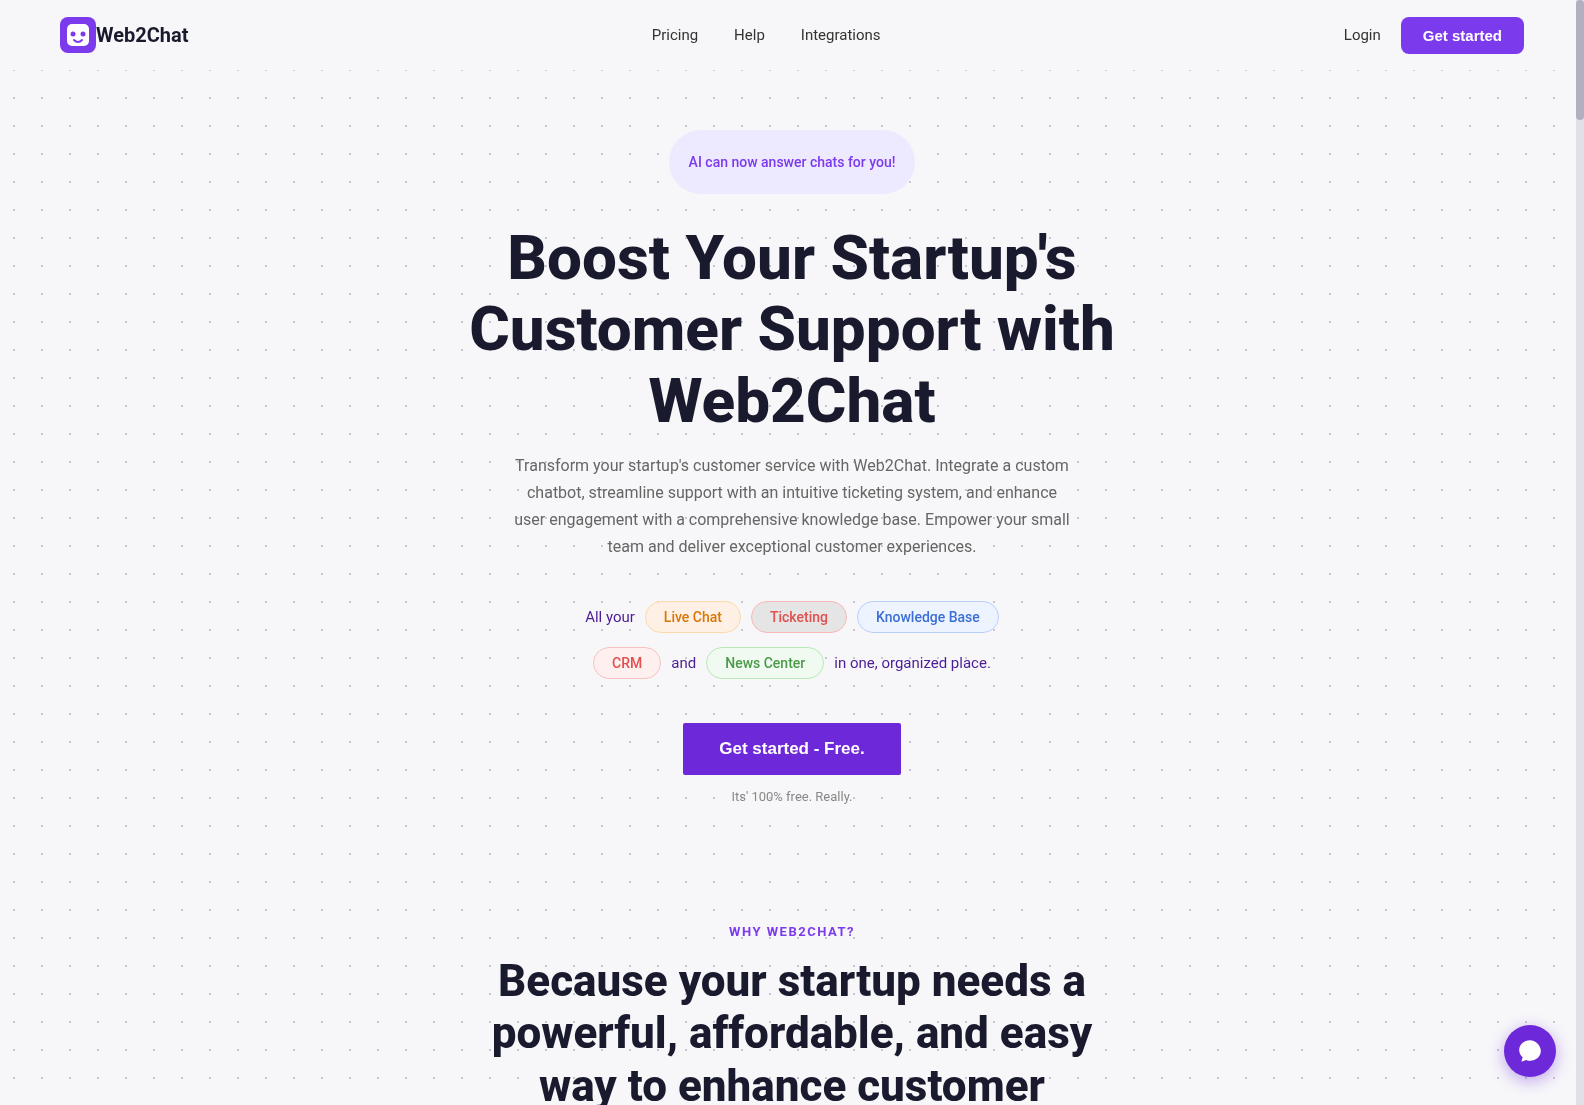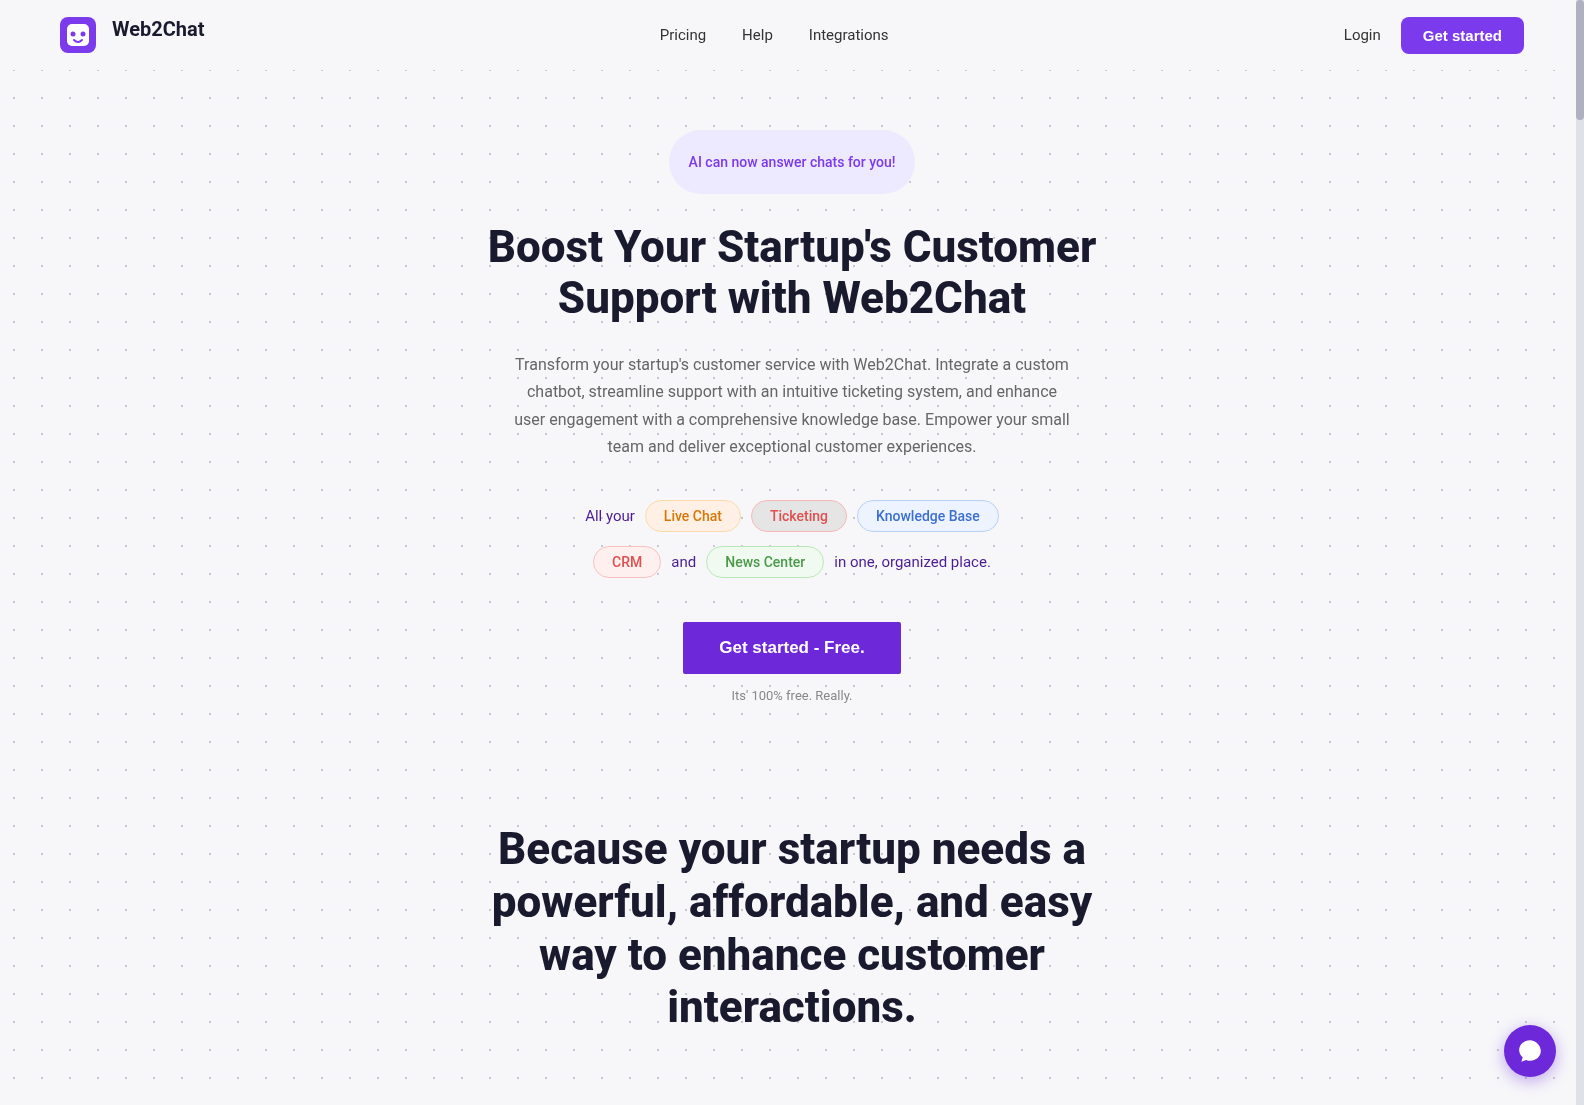--- a/index.html
+++ b/index.html
@@ -38,21 +38,22 @@
       display: flex;
       align-items: center;
       justify-content: space-between;
       padding: 0 60px;
       height: 70px;
       background-color: #f7f7f9;
     }
 
     .logo-area {
       display: flex;
-      gap: 16px;
+      align-items: center;
+      gap: 0;
     }
 
     .logo-icon {
       width: 36px;
       height: 36px;
     }
 
     .logo-text {
       font-size: 20px;
       font-weight: 700;
@@ -112,26 +113,26 @@
       color: #7c3aed;
       border-radius: 999px;
       padding: 24px 20px;
       font-size: 14px;
       font-weight: 500;
       margin-bottom: 28px;
       display: inline-block;
     }
 
     .hero-title {
-      font-size: 44px;
+      font-size: 62px;
       font-weight: 800;
       color: #1a1a2e;
       line-height: 1.15;
       max-width: 700px;
-      margin-bottom: 28px;
+      margin-bottom: 16px;
     }
 
     .hero-subtitle {
       font-size: 16px;
       color: #666;
       max-width: 560px;
       line-height: 1.7;
       margin-bottom: 40px;
     }
 
@@ -333,20 +334,21 @@
       <span class="tag tag-news-center">News Center</span>
       <span class="tag-label">in one, organized place.</span>
     </div>
   </div>
 
   <button class="get-started-btn-hero">Get started - Free.</button>
   <span class="free-label">Its' 100% free. Really.</span>
 </section>
 
 <section class="why-section">
+  <p class="why-label">WHY WEB2CHAT?</p>
   <h2 class="why-title">Because your startup needs a powerful, affordable, and easy way to enhance customer interactions.</h2>
 </section>
 
 <div class="chat-fab">
   <svg viewBox="0 0 24 24" xmlns="http://www.w3.org/2000/svg">
     <path d="M12 2C6.48 2 2 6.03 2 11c0 2.68 1.24 5.07 3.2 6.73L4 22l4.51-1.8C9.6 20.7 10.77 21 12 21c5.52 0 10-4.03 10-9S17.52 2 12 2z"></path>
   </svg>
 </div>
 
 </body></html>

